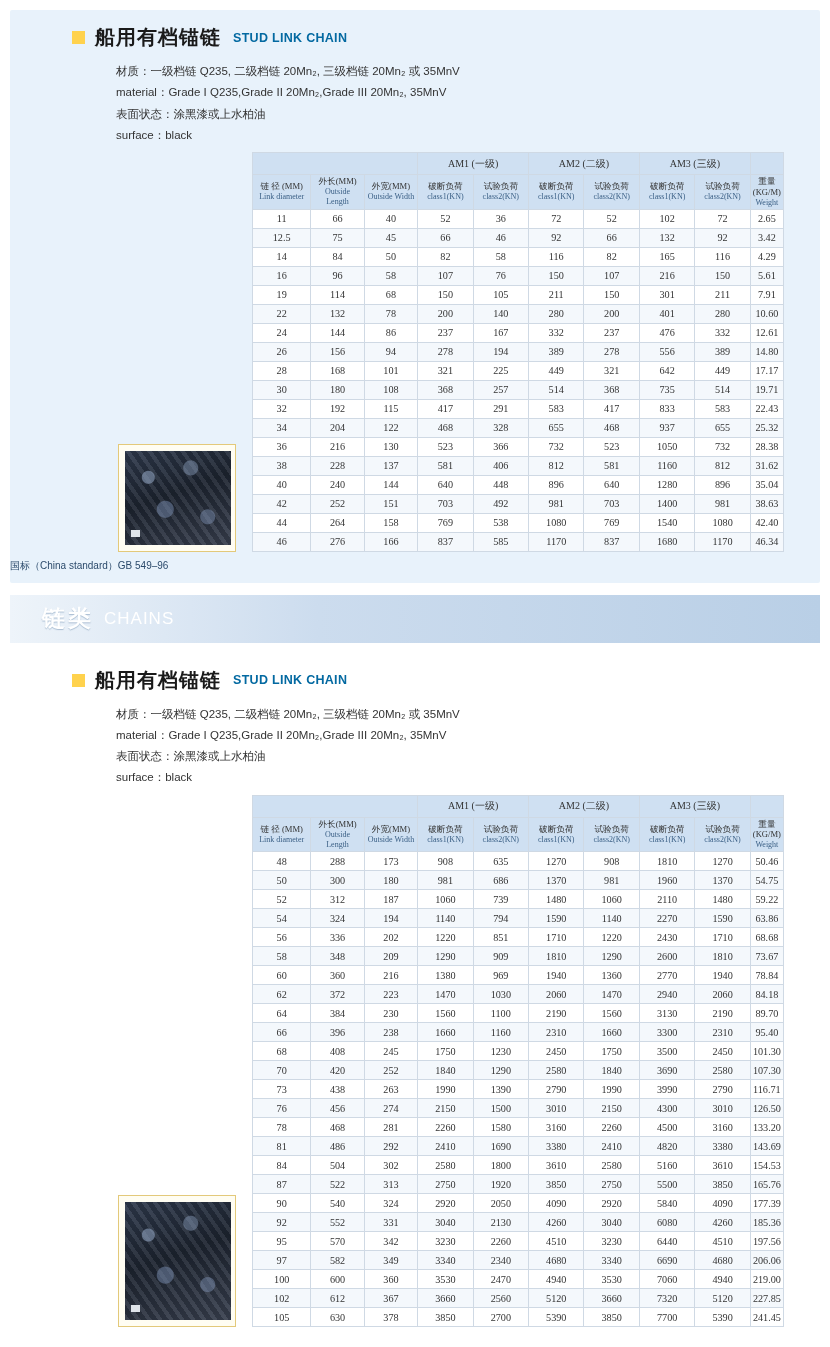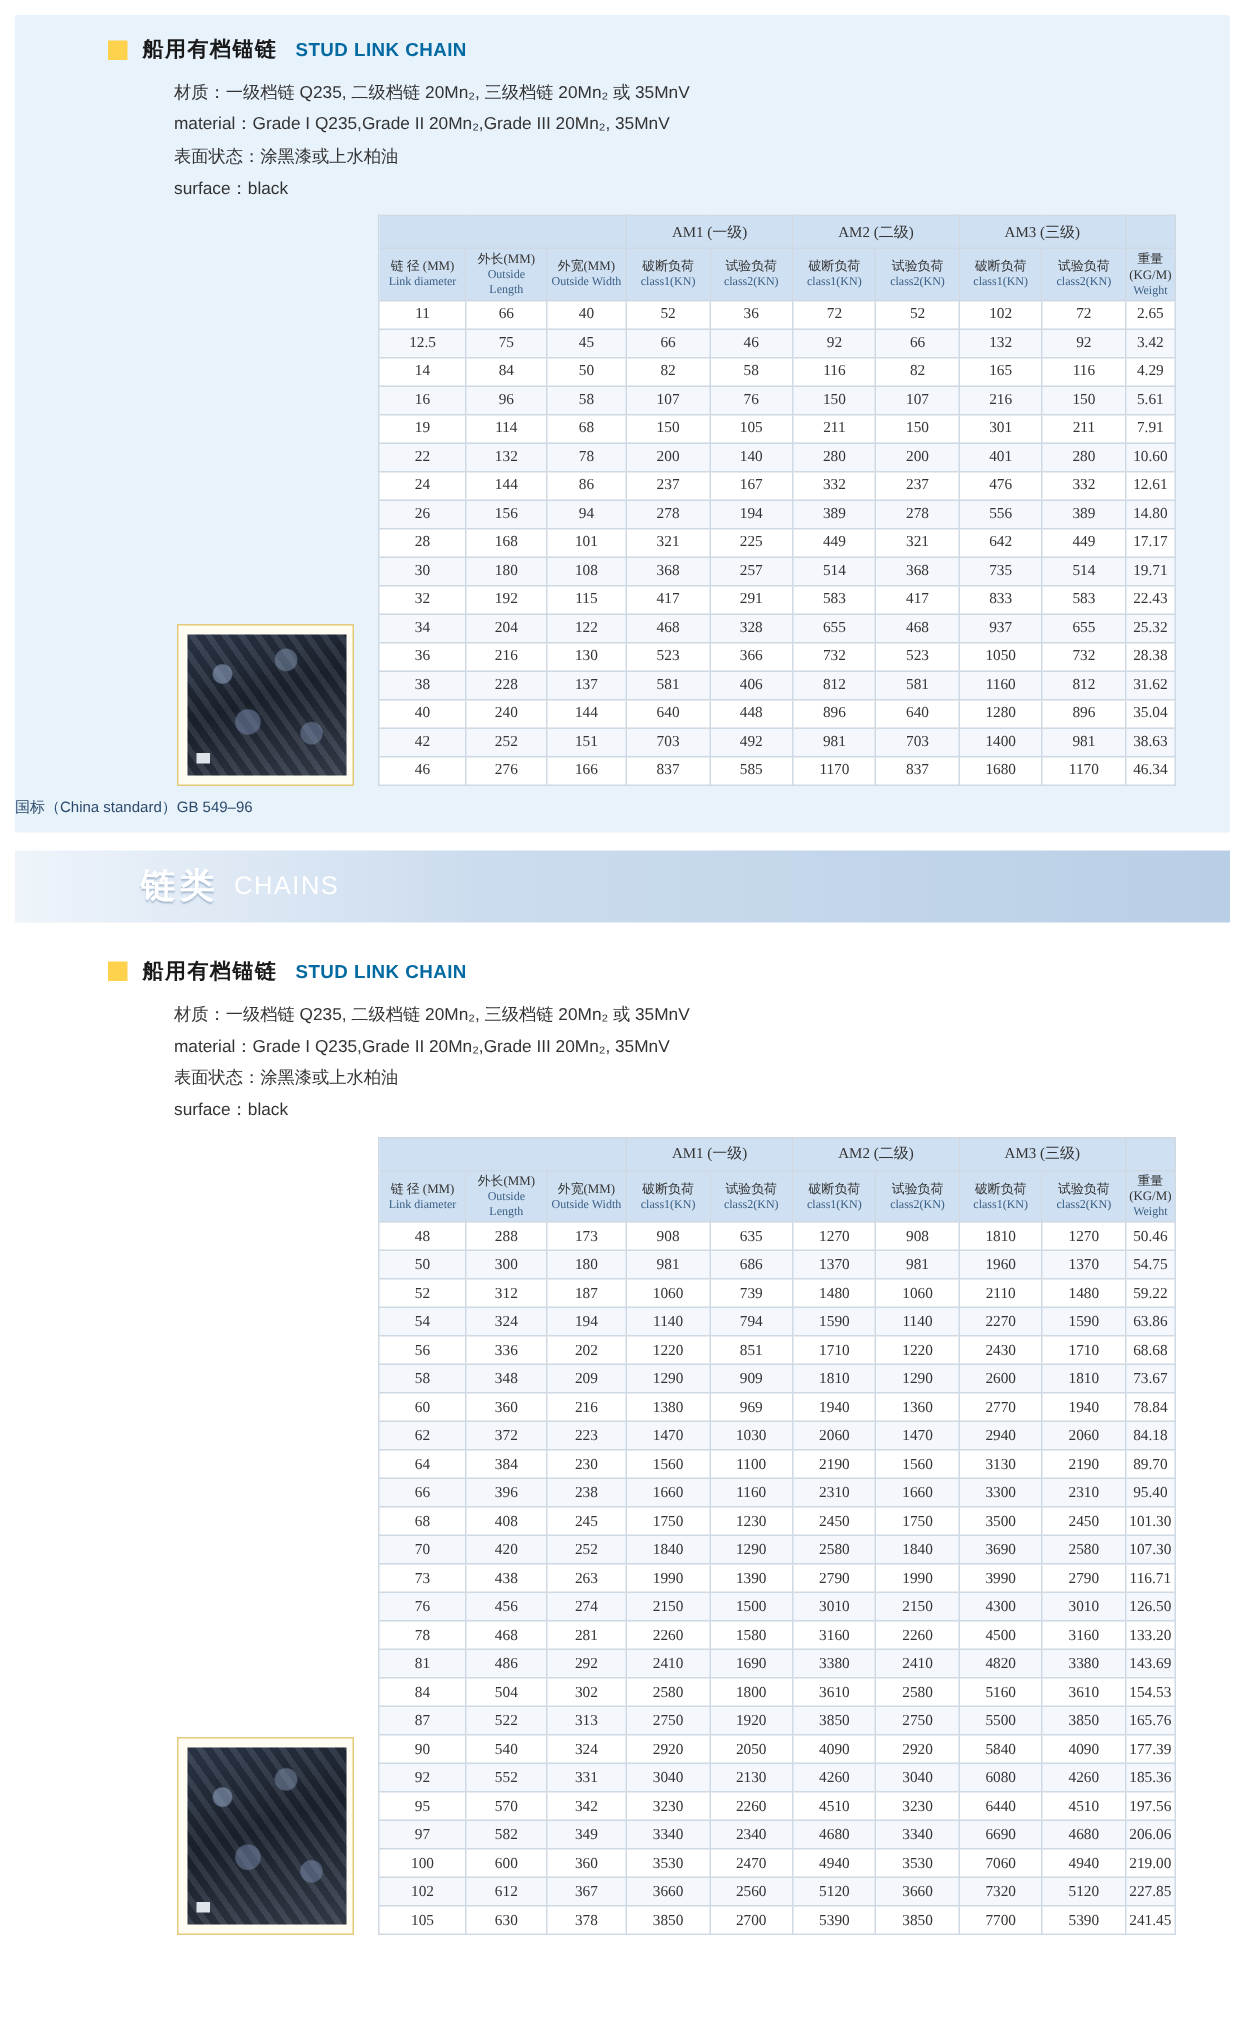--- a/index.html
+++ b/index.html
@@ -35,21 +35,21 @@
     padding: 2px 0 10px 62px;
   }
   .title-marker {
     width: 13px;
     height: 13px;
     background: #ffd24d;
     margin-right: 10px;
     flex: 0 0 auto;
   }
   .title-cn {
-    font-size: 14px;
+    font-size: 20px;
     font-weight: bold;
     color: #1a1a1a;
     letter-spacing: 1px;
   }
   .title-en {
     font-size: 12.5px;
     font-weight: bold;
     color: #0369a1;
     margin-left: 12px;
     letter-spacing: 0.3px;
@@ -177,21 +177,21 @@
     padding: 7px 22px 0 0;
   }
 
   
   .banner {
     margin: 0 10px 10px 10px;
     height: 48px;
     background: linear-gradient(to right, #eef4fa 0%, #ccdcee 38%, #b9cfe6 100%);
     display: flex;
     align-items: center;
-    padding-left: 84px;
+    padding-left: 32px;
     box-sizing: border-box;
   }
   .banner-cn {
     font-size: 23px;
     font-weight: bold;
     color: #ffffff;
     letter-spacing: 3px;
     text-shadow: 0 1px 1px rgba(120,150,180,0.55);
   }
   .banner-en {
@@ -484,20 +484,32 @@
                 <td>151</td>
                 <td>703</td>
                 <td>492</td>
                 <td>981</td>
                 <td>703</td>
                 <td>1400</td>
                 <td>981</td>
                 <td>38.63</td>
               </tr>
               <tr>
+                <td>44</td>
+                <td>264</td>
+                <td>158</td>
+                <td>769</td>
+                <td>538</td>
+                <td>1080</td>
+                <td>769</td>
+                <td>1540</td>
+                <td>1080</td>
+                <td>42.40</td>
+              </tr>
+              <tr>
                 <td>46</td>
                 <td>276</td>
                 <td>166</td>
                 <td>837</td>
                 <td>585</td>
                 <td>1170</td>
                 <td>837</td>
                 <td>1680</td>
                 <td>1170</td>
                 <td>46.34</td>

